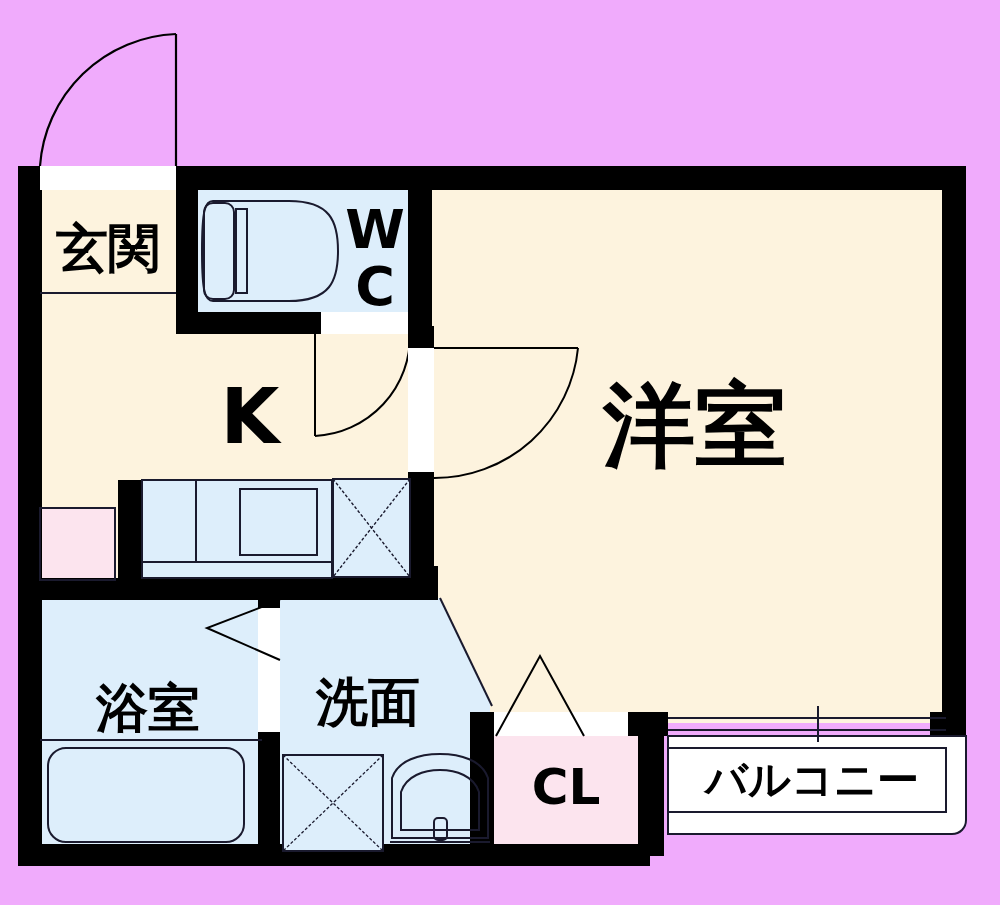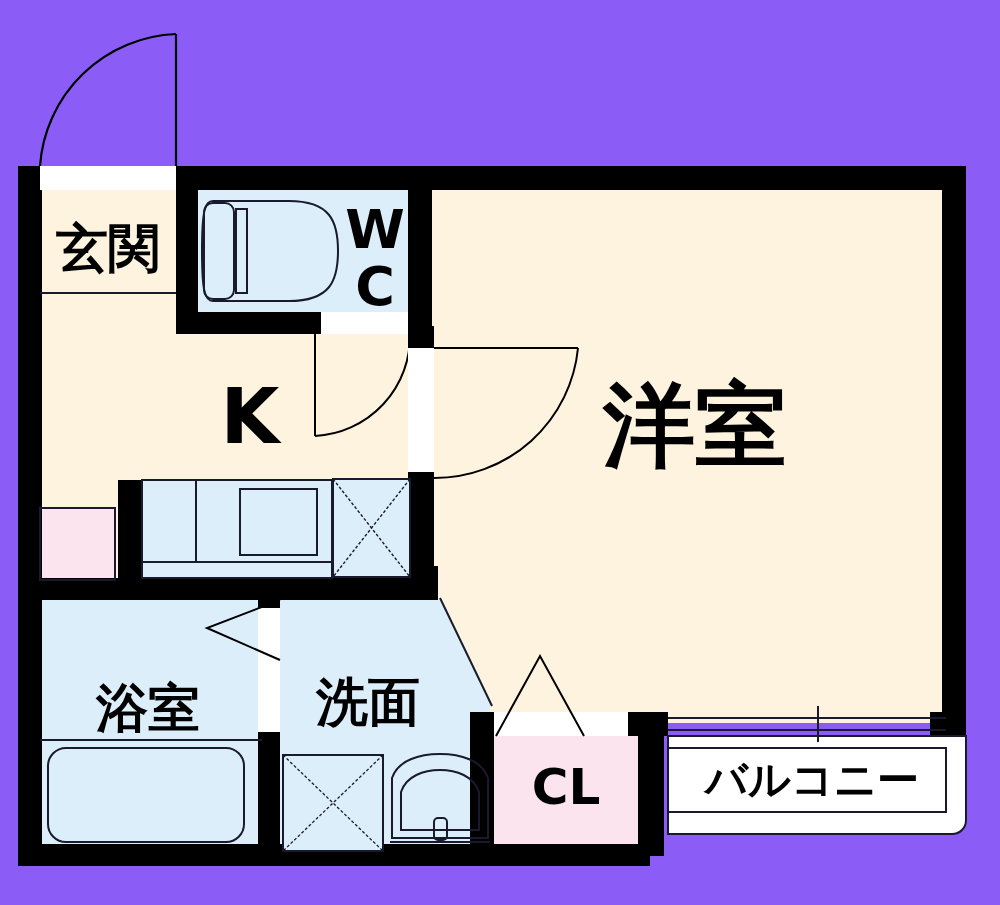--- a/index.html
+++ b/index.html
@@ -1,18 +1,18 @@
 <!DOCTYPE html>
 <html><head>
 <meta charset="utf-8">
 <style>
   html,body{margin:0;padding:0;background:#ffffff;}
   body{width:1000px;height:905px;overflow:hidden;
        font-family:"DejaVu Sans","Liberation Sans",sans-serif;}
-  #stage{position:relative;width:1000px;height:905px;background:#8b5cf6;}
+  #stage{position:relative;width:1000px;height:905px;background:#f0abfc;}
   svg{display:block;}
   .lbl{font-weight:700;fill:#000;}
 </style>
 </head>
 <body>
 
 <div id="stage">
 <svg width="1000" height="905" viewBox="0 0 1000 905" xmlns="http://www.w3.org/2000/svg">
 
   <g>

